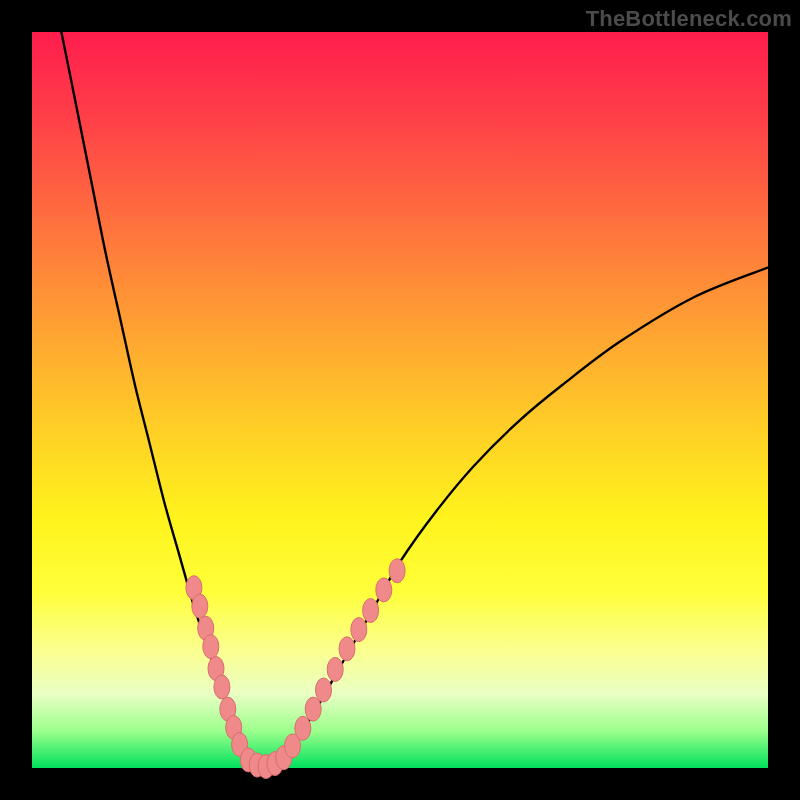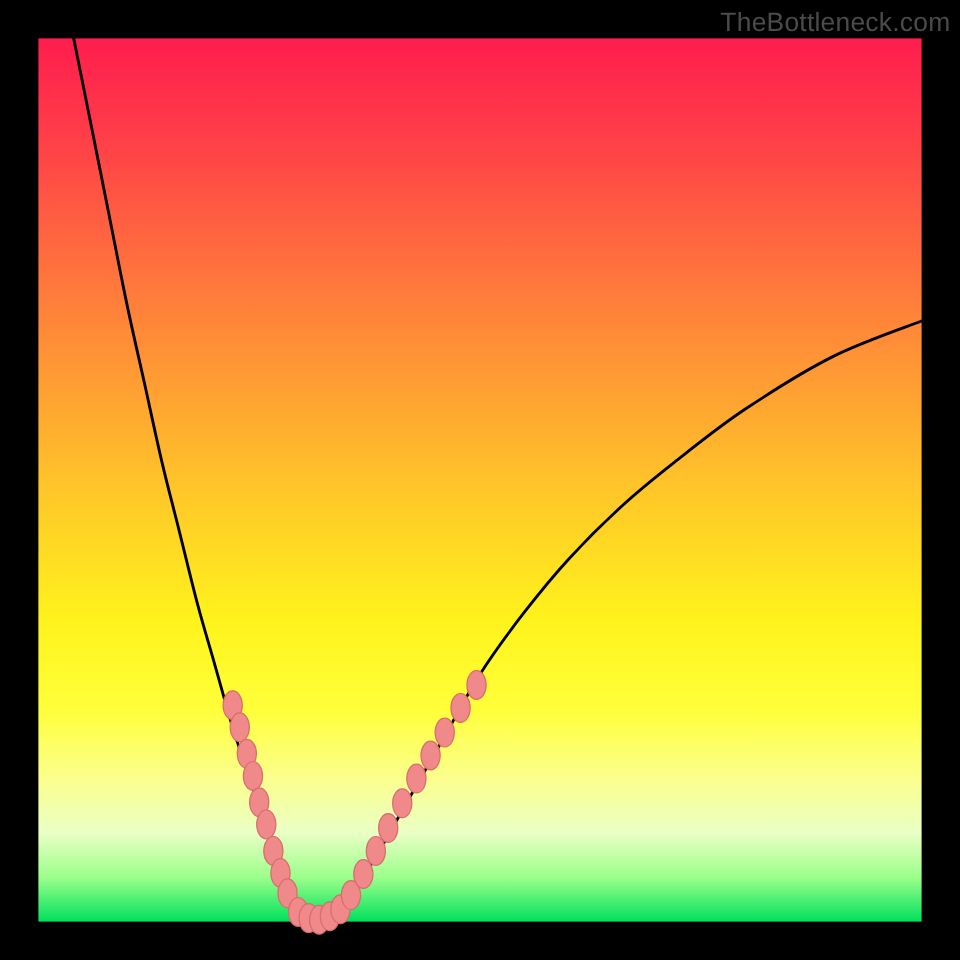--- a/index.html
+++ b/index.html
@@ -37,21 +37,21 @@
       #9bff8b 95%,
       #00e05c 100%
     );
   }
   .attribution {
     position: absolute;
     top: 6px;
     right: 8px;
     color: #4b4b4b;
     font-size: 22px;
-    font-weight: 400;
+    font-weight: 700;
     letter-spacing: 0.2px;
     user-select: none;
   }
   svg.overlay {
     position: absolute;
     left: 0;
     top: 0;
     width: 736px;
     height: 736px;
     overflow: visible;

